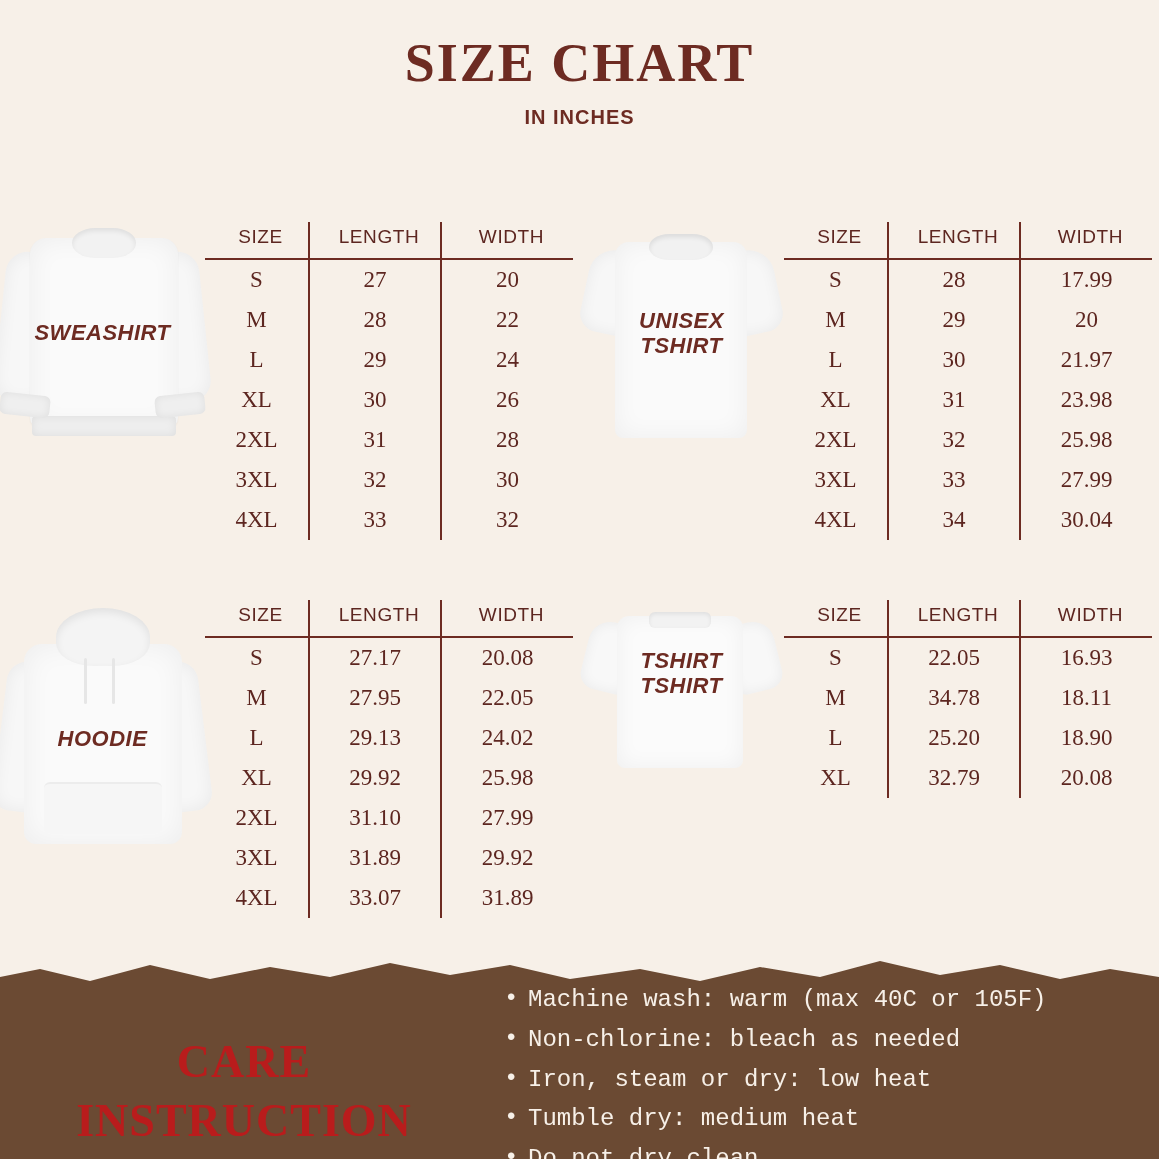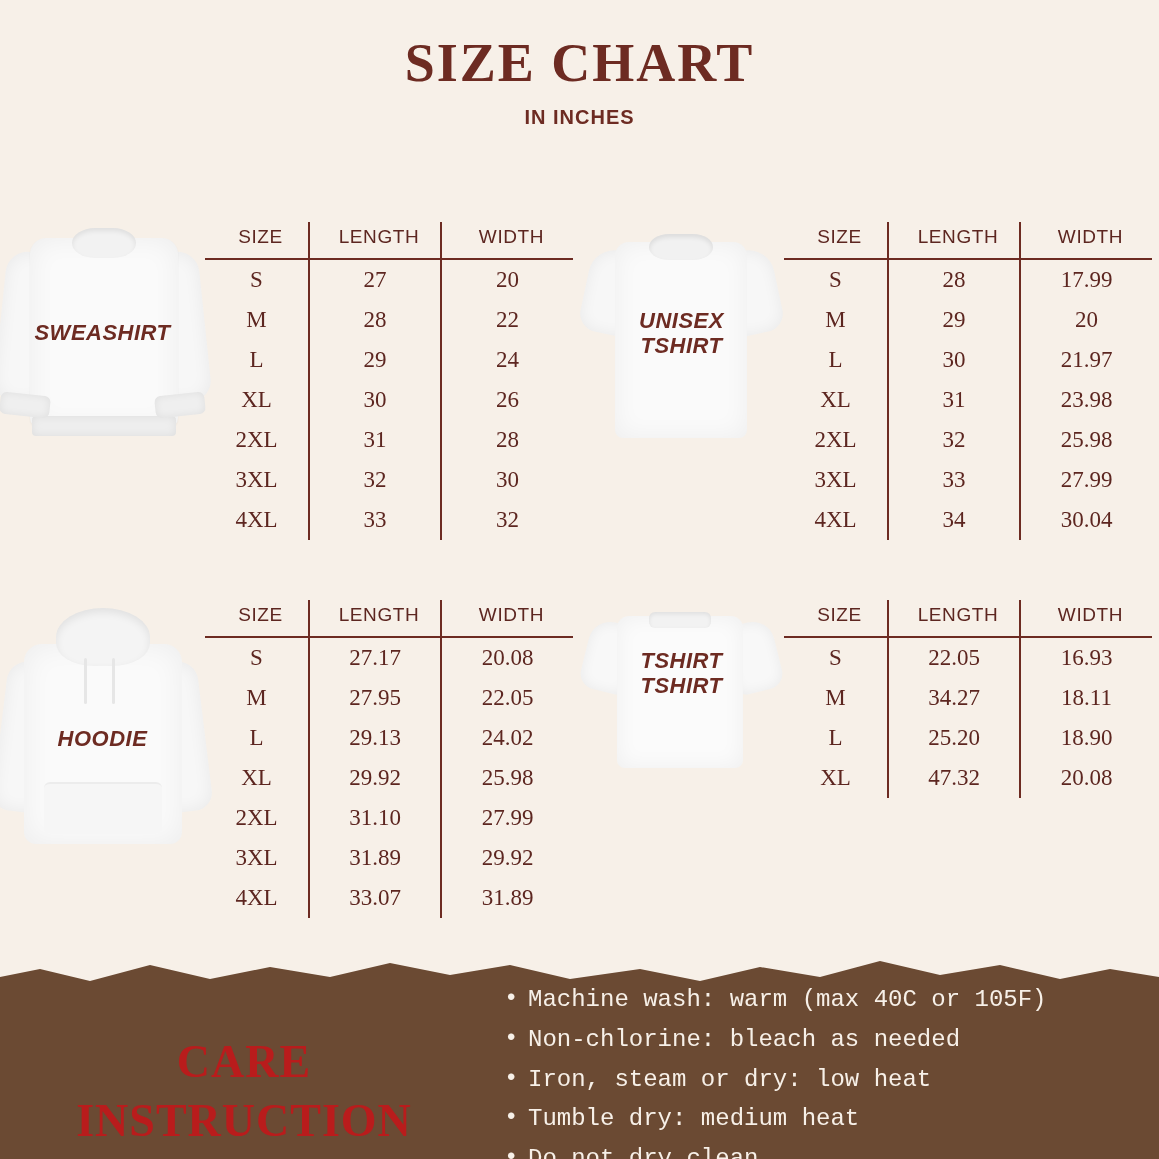--- a/index.html
+++ b/index.html
@@ -502,31 +502,31 @@
             </tr>
           </thead>
           <tbody>
             <tr>
               <td class="c1">S</td>
               <td class="c2">22.05</td>
               <td class="c3">16.93</td>
             </tr>
             <tr>
               <td class="c1">M</td>
-              <td class="c2">34.27</td>
+              <td class="c2">34.78</td>
               <td class="c3">18.11</td>
             </tr>
             <tr>
               <td class="c1">L</td>
               <td class="c2">25.20</td>
               <td class="c3">18.90</td>
             </tr>
             <tr>
               <td class="c1">XL</td>
-              <td class="c2">47.32</td>
+              <td class="c2">32.79</td>
               <td class="c3">20.08</td>
             </tr>
           </tbody>
         </table>
       </div>
     </div>
   </div>
 
   <div class="footer-wrap">
     <div class="footer-torn">

